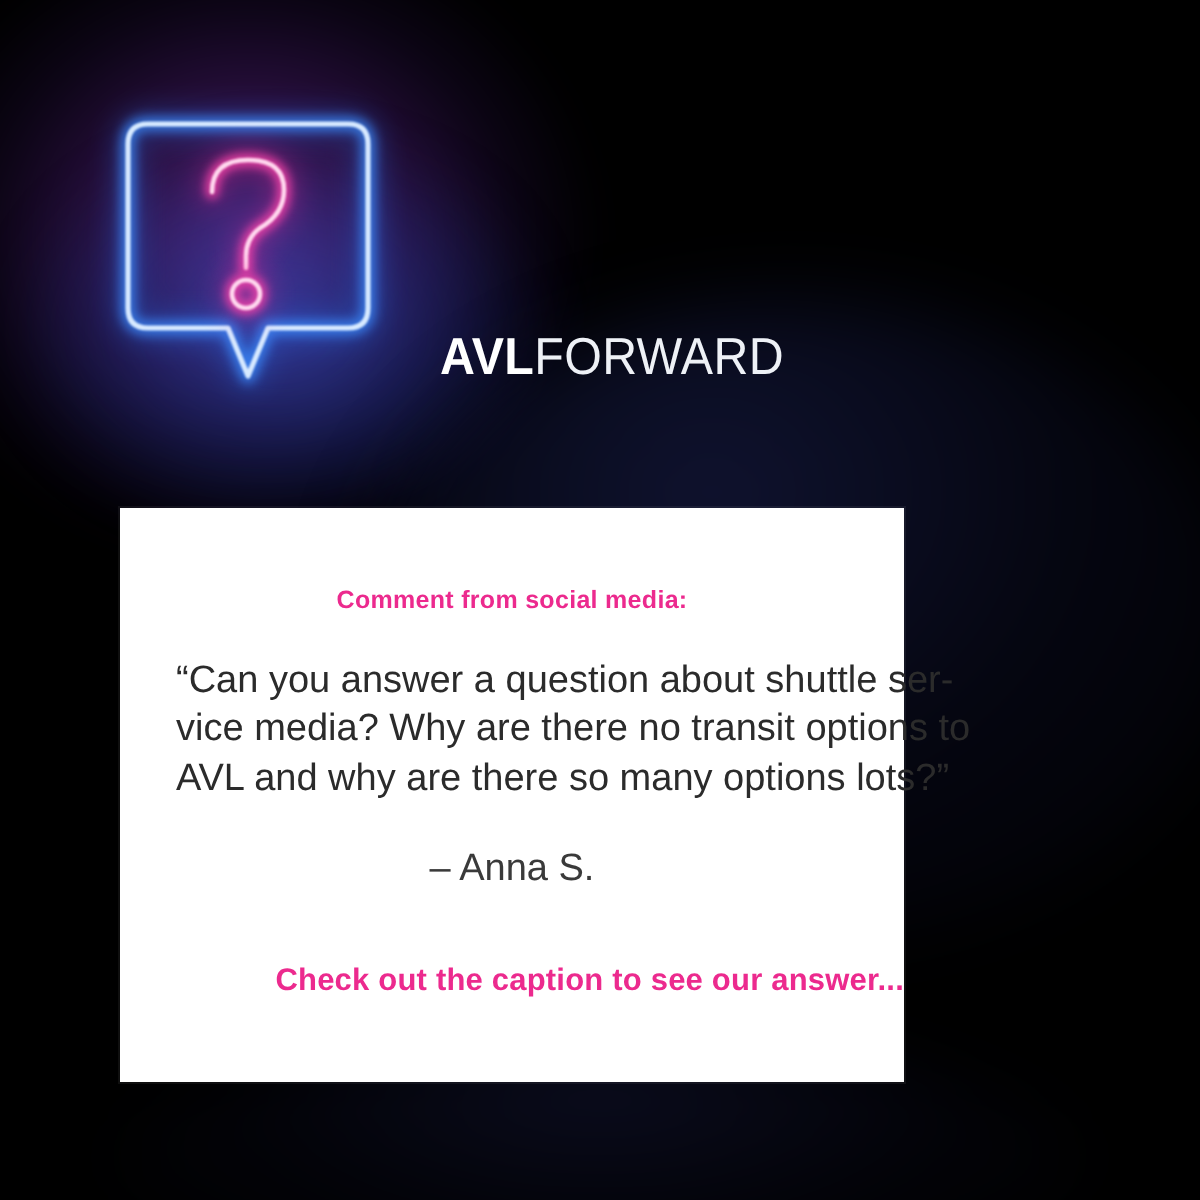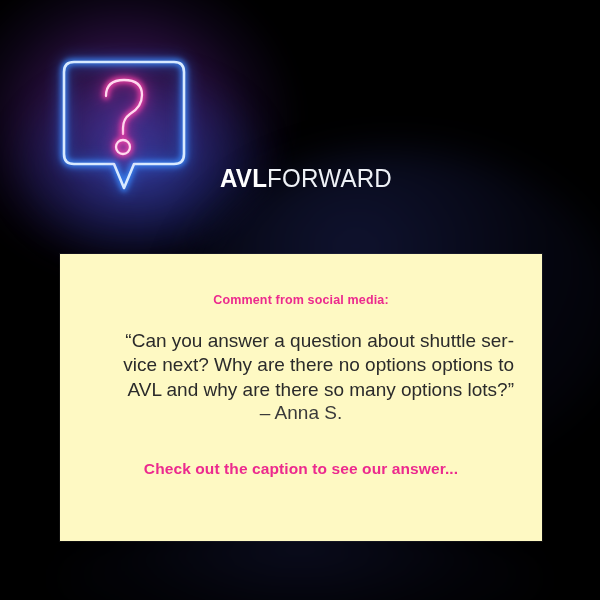--- a/index.html
+++ b/index.html
@@ -195,23 +195,23 @@
   #avl-light {
     color: #eef1f6;
     font-weight: normal;
   }
 
   
   #quote-card {
     position: absolute;
     left: 60px;
     top: 254px;
-    width: 482px;
+    width: 392px;
     height: 287px;
-    background: #fef9c3;
+    background: #ffffff;
     box-sizing: border-box;
     padding: 0;
     box-shadow: 0 0 0 1px rgba(255,255,255,0.06);
   }
   #comment-label {
     text-align: center;
     color: #ec2a8e;
     font-family: "Liberation Sans", sans-serif;
     font-weight: bold;
     font-size: 12.5px;
@@ -221,28 +221,29 @@
   #quote-body {
     margin: 22px 28px 0 28px;
     color: #2b2b2b;
     font-family: "Liberation Sans", sans-serif;
     font-size: 19px;
     line-height: 1.28;
     text-align: right;
   }
   .quote-line { white-space: nowrap; }
   #quote-attribution {
+    margin-top: 22px;
     text-align: center;
     color: #3a3a3a;
     font-family: "Liberation Sans", sans-serif;
     font-size: 19px;
   }
   #cta-line {
     margin-top: 36px;
-    text-align: center;
+    text-align: right;
     color: #ec2a8e;
     font-family: "Liberation Sans", sans-serif;
     font-weight: bold;
     font-size: 15.5px;
     letter-spacing: 0.1px;
   }
 </style>
 </head>
 <body>
 
@@ -275,21 +276,21 @@
 
   <div id="avl-lockup">
     <span id="avl-bold">AVL</span><span id="avl-light">FORWARD</span>
   </div>
 
   <div id="quote-card">
     <div id="comment-label">Comment from social media:</div>
 
     <div id="quote-body">
       <div class="quote-line">“Can you answer a question about shuttle ser-</div>
-      <div class="quote-line">vice next? Why are there no options options to</div>
+      <div class="quote-line">vice media? Why are there no transit options to</div>
       <div class="quote-line">AVL and why are there so many options lots?”</div>
     </div>
 
     <div id="quote-attribution">– Anna S.</div>
 
     <div id="cta-line">Check out the caption to see our answer...</div>
   </div>
 
 </div>
 

